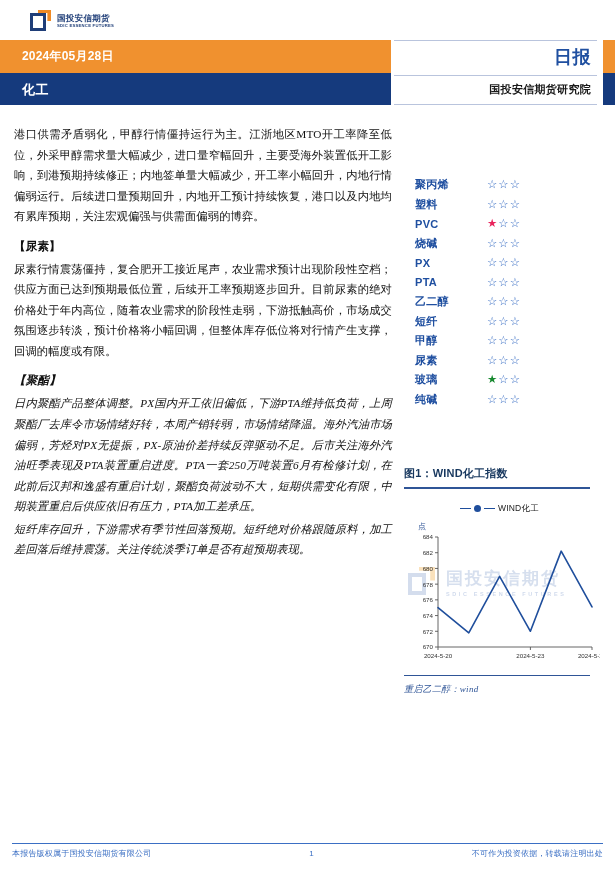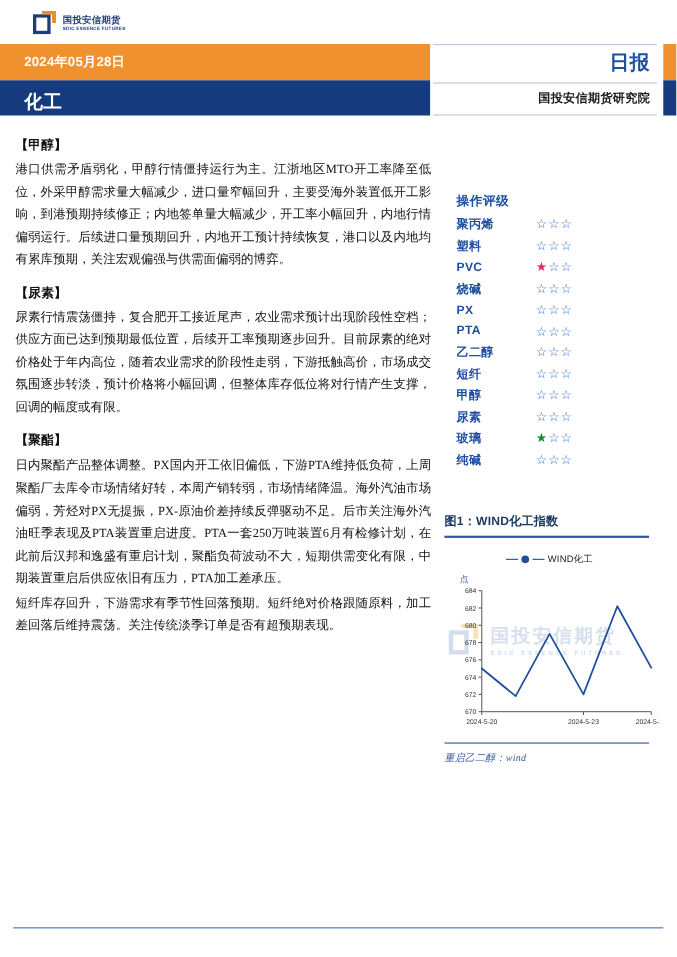--- a/index.html
+++ b/index.html
@@ -60,21 +60,21 @@
   }
   .band-date {
     position: absolute; left: 22px; top: 48px;
     font-family: "Liberation Sans", sans-serif;
     font-size: 12px; font-weight: bold; color: #ffffff;
     letter-spacing: .2px;
   }
   .band-cat {
     position: absolute; left: 22px; top: 81px;
     font-family: "Liberation Sans", sans-serif;
-    font-size: 17px; font-weight: bold; color: #ffffff;
+    font-size: 13px; font-weight: bold; color: #ffffff;
     letter-spacing: .4px;
   }
   
   .hdr-right {
     position: absolute; left: 394px; top: 40px;
     width: 203px; height: 65px;
   }
   .hdr-right .rule-top {
     position: absolute; left: 0; top: 0; width: 203px; height: 1px;
     background: #b9c4dd;
@@ -122,21 +122,21 @@
   .sec-para {
     font-family: "Liberation Serif", serif;
     font-size: 11.3px; color: #111;
     line-height: 1.82;
     text-align: justify;
     text-justify: inter-ideograph;
     letter-spacing: .1px;
     margin-bottom: 2px;
   }
   .sec-block { margin-bottom: 12px; }
-  .sec-block:last-child { margin-bottom: 12px; }
+  .sec-block:last-child { margin-bottom: 12px; font-style: italic; }
 
   
   .ratings {
     position: absolute; left: 415px; top: 175px;
     width: 190px;
   }
   .rt-title {
     font-family: "Liberation Sans", sans-serif;
     font-size: 11.5px; font-weight: bold; color: #1F4FA0;
     margin-bottom: 4px; letter-spacing: .5px;
@@ -268,39 +268,37 @@
     <div class="rule-bot"></div>
     <div class="hdr-title">日报</div>
     <div class="hdr-sub">国投安信期货研究院</div>
   </div>
   <div class="edge-orange"></div>
   <div class="edge-navy"></div>
 
   <div class="doc-body">
 
     <div class="sec-block">
-      <div class="sec-head">【甲醇】</div>
       <p class="sec-para">港口供需矛盾弱化，甲醇行情僵持运行为主。江浙地区MTO开工率降至低位，外采甲醇需求量大幅减少，进口量窄幅回升，主要受海外装置低开工影响，到港预期持续修正；内地签单量大幅减少，开工率小幅回升，内地行情偏弱运行。后续进口量预期回升，内地开工预计持续恢复，港口以及内地均有累库预期，关注宏观偏强与供需面偏弱的博弈。</p>
     </div>
 
     <div class="sec-block">
       <div class="sec-head">【尿素】</div>
       <p class="sec-para">尿素行情震荡僵持，复合肥开工接近尾声，农业需求预计出现阶段性空档；供应方面已达到预期最低位置，后续开工率预期逐步回升。目前尿素的绝对价格处于年内高位，随着农业需求的阶段性走弱，下游抵触高价，市场成交氛围逐步转淡，预计价格将小幅回调，但整体库存低位将对行情产生支撑，回调的幅度或有限。</p>
     </div>
 
     <div class="sec-block">
       <div class="sec-head">【聚酯】</div>
       <p class="sec-para">日内聚酯产品整体调整。PX国内开工依旧偏低，下游PTA维持低负荷，上周聚酯厂去库令市场情绪好转，本周产销转弱，市场情绪降温。海外汽油市场偏弱，芳烃对PX无提振，PX-原油价差持续反弹驱动不足。后市关注海外汽油旺季表现及PTA装置重启进度。PTA一套250万吨装置6月有检修计划，在此前后汉邦和逸盛有重启计划，聚酯负荷波动不大，短期供需变化有限，中期装置重启后供应依旧有压力，PTA加工差承压。</p>
       <p class="sec-para">短纤库存回升，下游需求有季节性回落预期。短纤绝对价格跟随原料，加工差回落后维持震荡。关注传统淡季订单是否有超预期表现。</p>
     </div>
 
   </div>
 
   <div class="ratings">
-    <div class="rt-title">操作评级</div>
     <div id="ratings-rows">
         <div class="rt-row">
           <span class="rt-name">聚丙烯</span>
           <span class="rt-stars"><span style="color: rgb(59, 111, 196);">☆</span><span style="color: rgb(59, 111, 196);">☆</span><span style="color: rgb(59, 111, 196);">☆</span></span>
         </div>
         <div class="rt-row">
           <span class="rt-name">塑料</span>
           <span class="rt-stars"><span style="color: rgb(59, 111, 196);">☆</span><span style="color: rgb(59, 111, 196);">☆</span><span style="color: rgb(59, 111, 196);">☆</span></span>
         </div>
         <div class="rt-row">
@@ -395,14 +393,19 @@
           <text x="188" y="127" text-anchor="middle" font-family="&quot;Liberation Sans&quot;, sans-serif" font-size="6.2" fill="#333">2024-5-28</text>
           <polyline points="34,76.71428571428572 64.8,101.85714285714322 95.6,45.28571428571428 126.39999999999999,100.28571428571429 157.2,20.142857142856784 188,75.92857142857125" fill="none" stroke="#1F4E9C" stroke-width="1.6" stroke-linejoin="round" stroke-linecap="round"></polyline>
         </svg>
     </div>
 
     <div class="fig-botrule"></div>
     <div class="fig-src">重启乙二醇：wind</div>
   </div>
 
   <div class="footer-rule"></div>
+  <div class="footer">
+    <span>本报告版权属于国投安信期货有限公司</span>
+    <span class="footer-page">1</span>
+    <span>不可作为投资依据，转载请注明出处</span>
+  </div>
 
 </div>
 
 </body></html>

